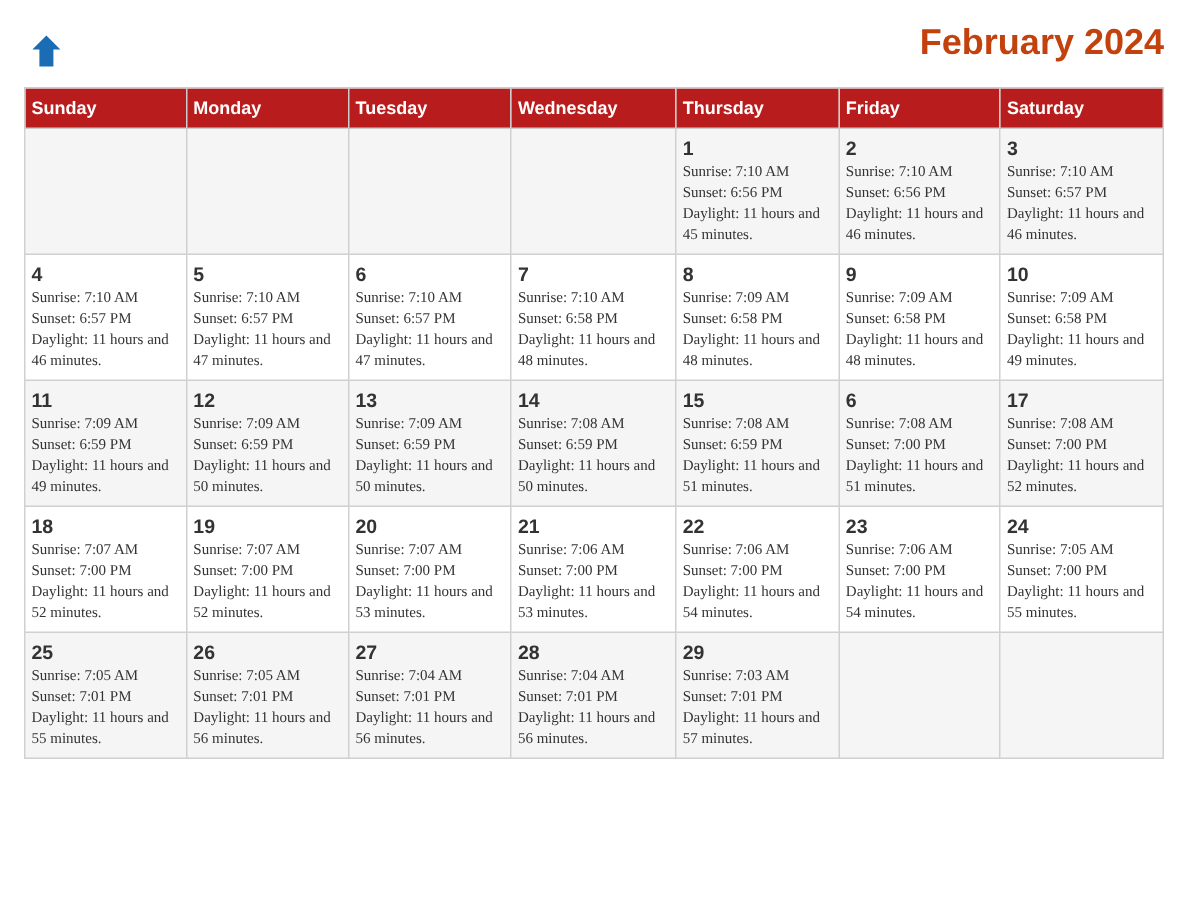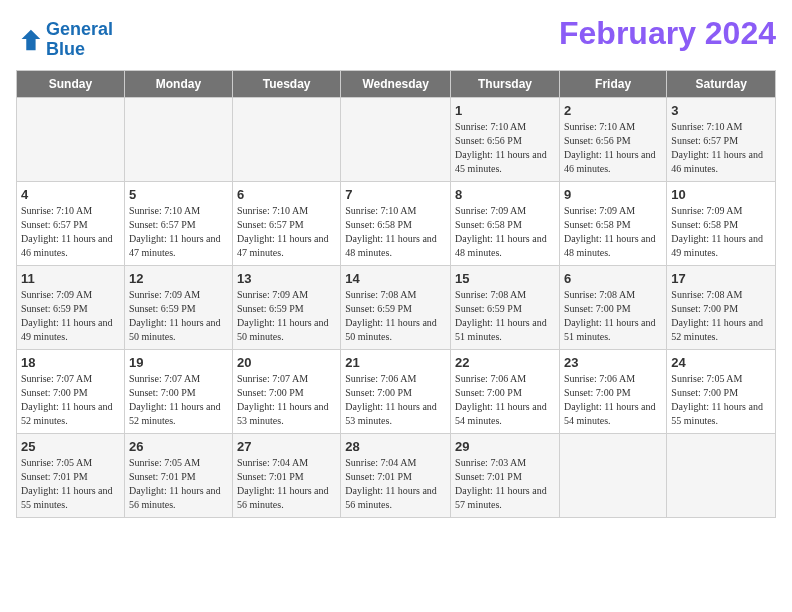--- a/index.html
+++ b/index.html
@@ -32,40 +32,40 @@
     }
     .logo-icon {
       width: 28px;
       height: 28px;
       margin-right: 2px;
     }
     .title-block {
       text-align: right;
     }
     .title-block h1 {
-      font-size: 32px;
+      font-size: 24px;
       font-weight: bold;
-      color: #8b5cf6;
+      color: #c2410c;
       line-height: 1.1;
     }
     .title-block h2 {
       font-size: 16px;
       font-weight: normal;
       color: #555;
     }
     table {
       width: 100%;
       border-collapse: collapse;
       font-size: 11px;
     }
     thead tr th {
-      background-color: #737373;
+      background-color: #b91c1c;
       color: #fff;
       padding: 6px 4px;
-      text-align: center;
+      text-align: left;
       font-size: 12px;
       border: 1px solid #ccc;
     }
     tbody tr td {
       vertical-align: top;
       padding: 5px 4px;
       border: 1px solid #d0d0d0;
       height: 80px;
       width: 113px;
     }
@@ -91,26 +91,20 @@
   </style>
 </head>
 <body>
 
 <div class="header">
   <div class="logo">
     <svg class="logo-icon" viewBox="0 0 30 30">
       <rect x="0" y="0" width="30" height="30" fill="white"></rect>
       <polygon points="16,4 26,14 21,14 21,26 11,26 11,14 6,14" fill="#1a6db5"></polygon>
     </svg>
-    <div>
-      <div class="logo-text">
-        <span>General</span><br>
-        <span style="color:#1a6db5;">Blue</span>
-      </div>
-    </div>
   </div>
   <div class="title-block">
     <h1>February 2024</h1>
   </div>
 </div>
 
 <table>
   <thead>
     <tr>
     <th>Sunday</th>

